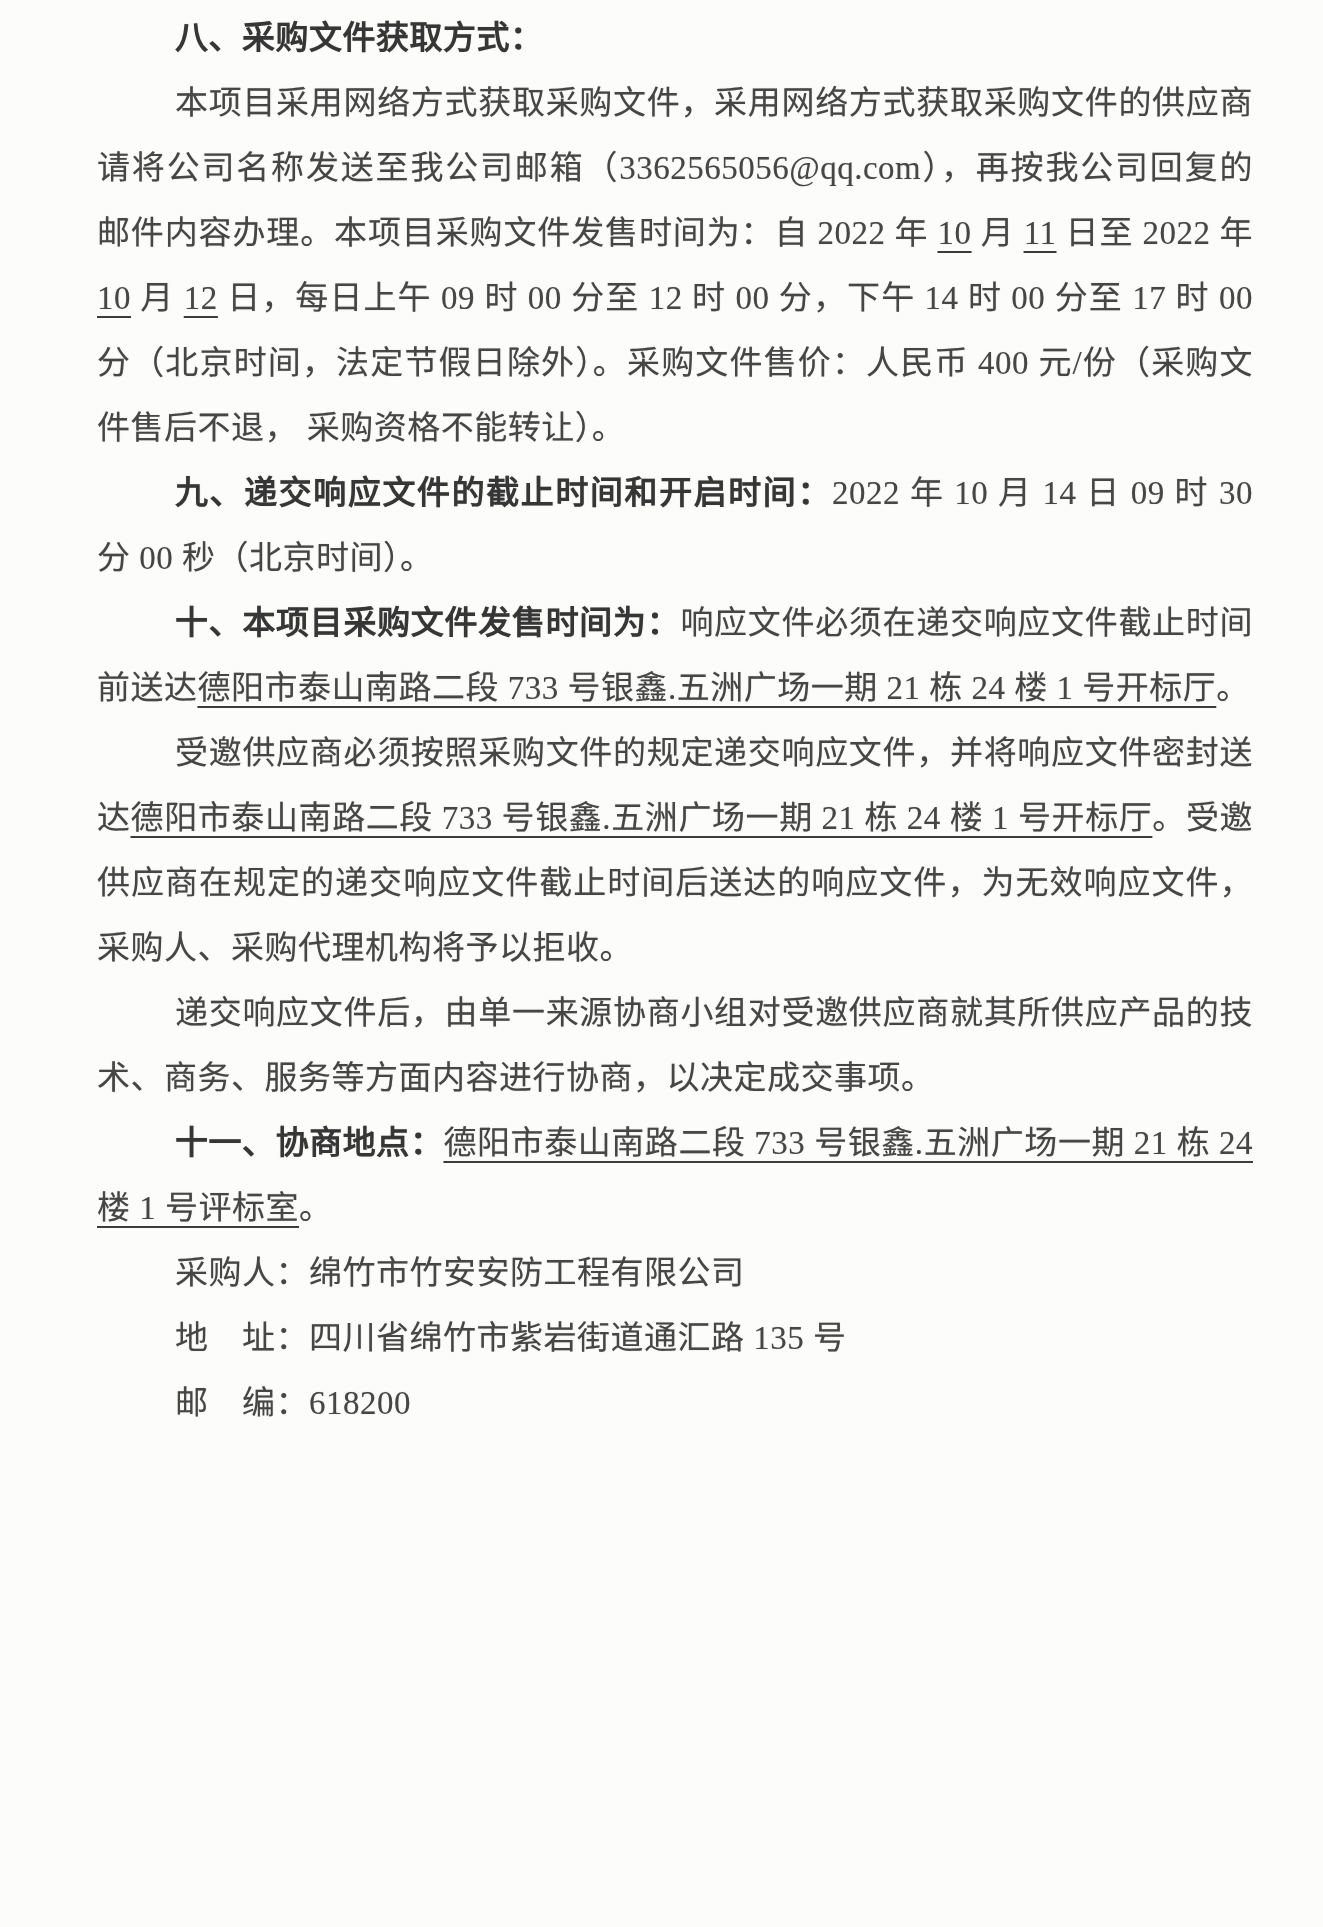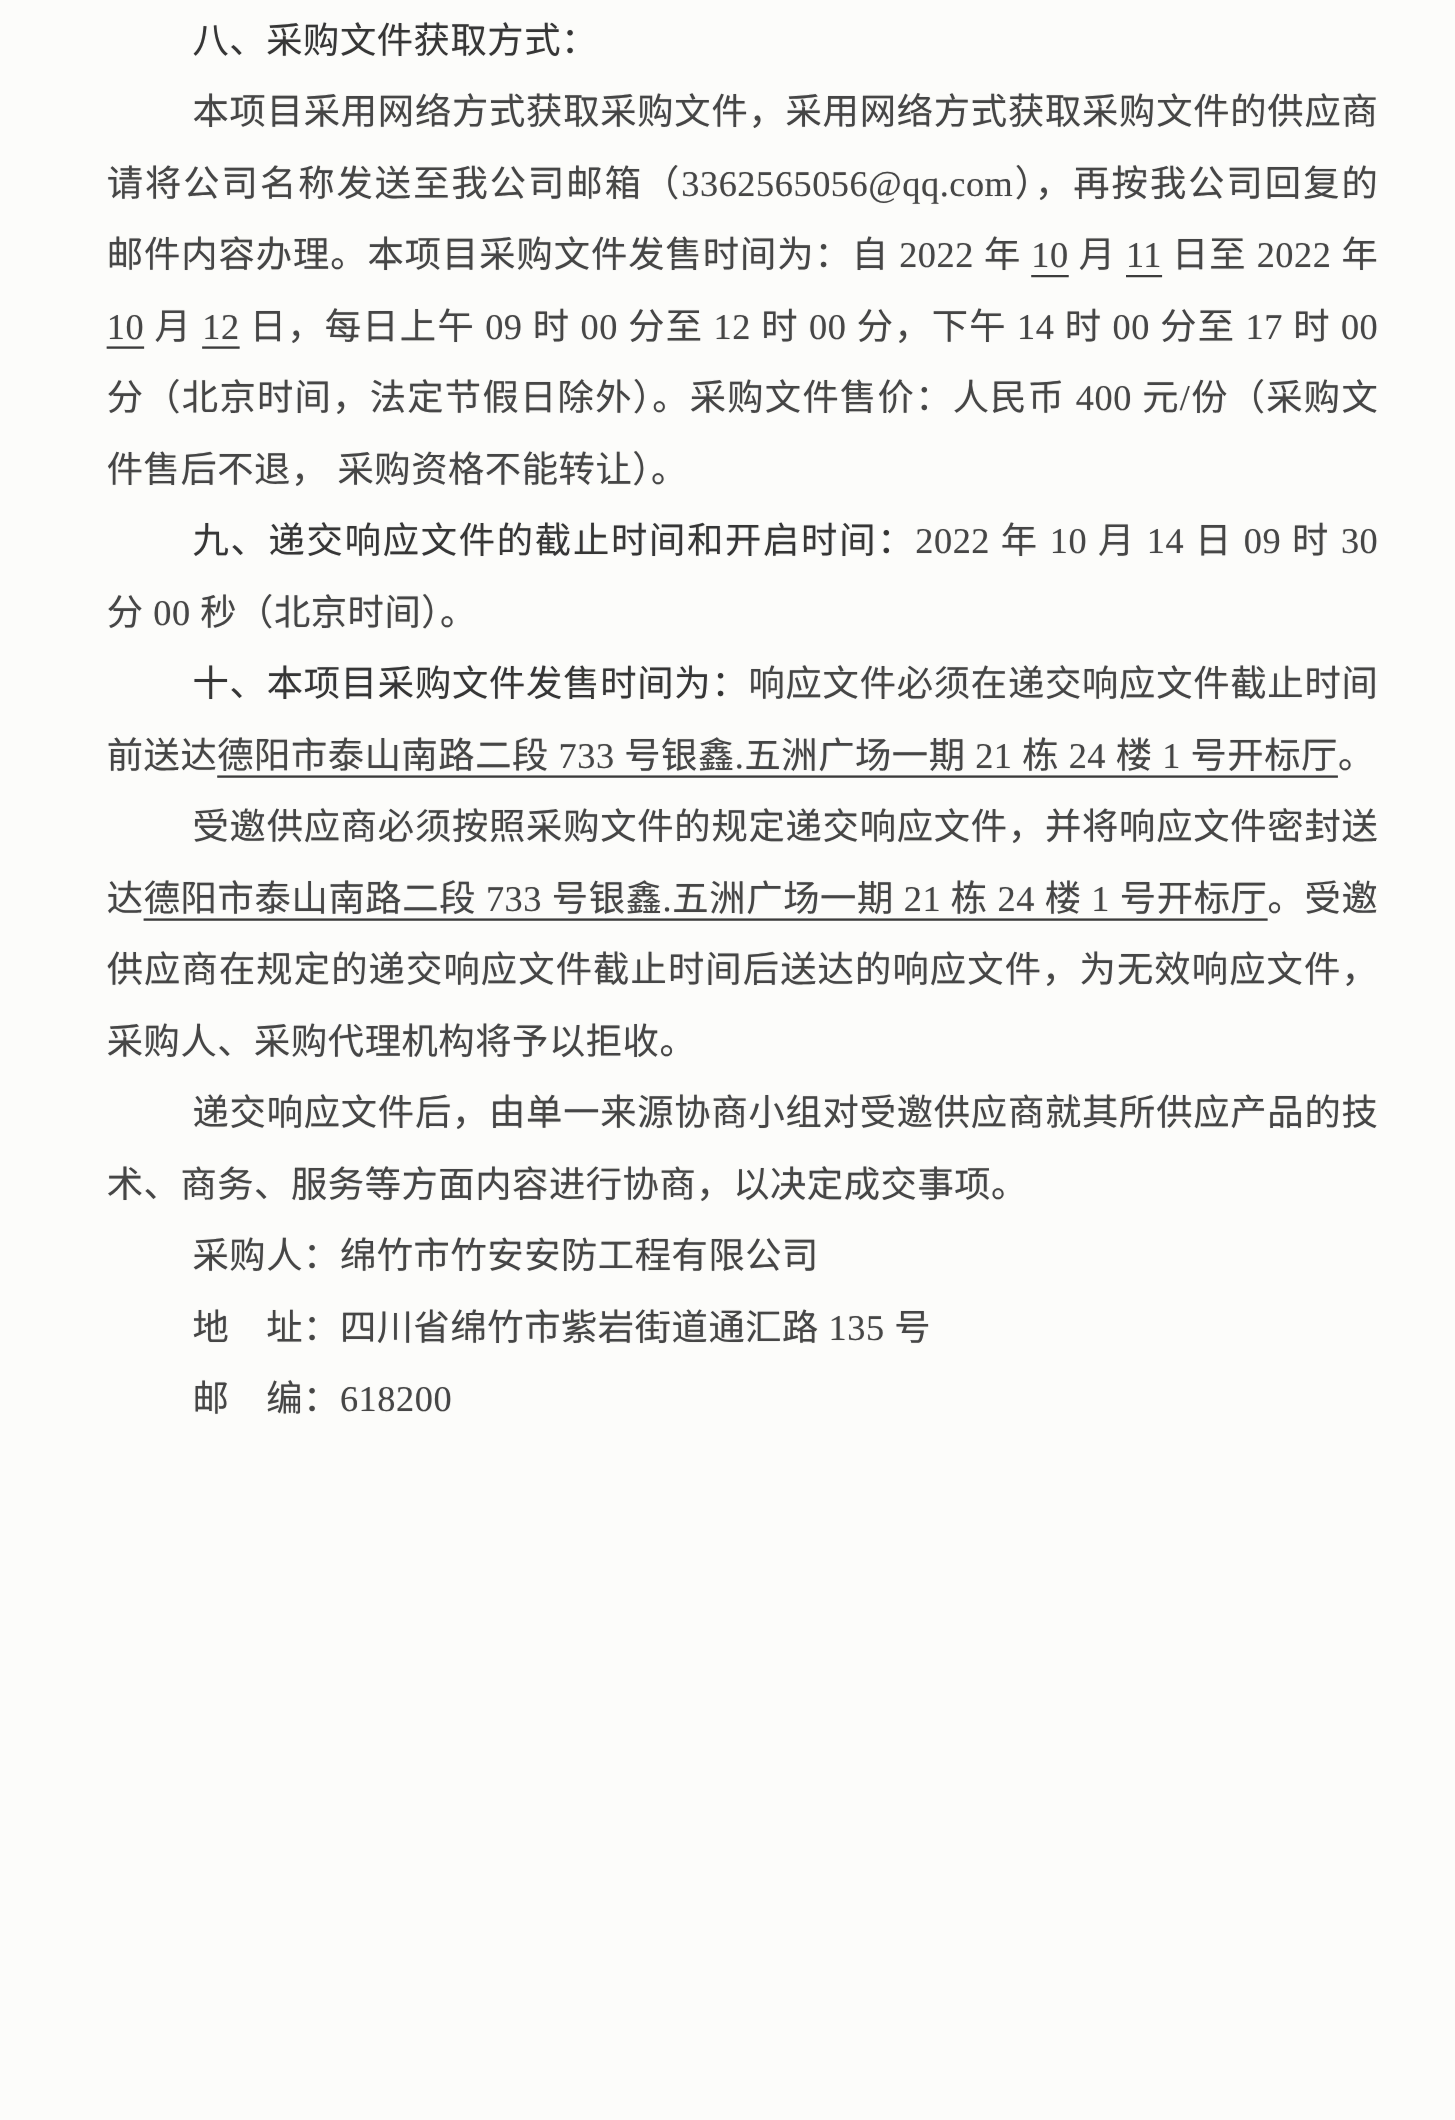--- a/index.html
+++ b/index.html
@@ -27,38 +27,39 @@
     color: var(--text-color, #464646);
     text-align: justify;
     letter-spacing: 0.5px;
     text-shadow: 0 0 1px rgba(70,70,70,0.35);
   }
   .doc p {
     margin: 0;
     text-indent: 78px;
   }
   .run-bold {
-    font-weight: 400;
+    font-weight: 700;
     color: var(--heading-color, #363636);
   }
   .run-underline {
     text-decoration: underline;
     text-decoration-color: var(--underline-color, #3c3c3c);
     text-decoration-thickness: 2px;
     text-underline-offset: 7px;
   }
 </style>
 </head>
 <body>
 
 <div class="page">
   <div class="doc">
       <p><span class="run-bold">八、采购文件获取方式：</span></p>
       <p><span>本项目采用网络方式获取采购文件，采用网络方式获取采购文件的供应商请将公司名称发送至我公司邮箱（3362565056@qq.com），再按我公司回复的邮件内容办理。本项目采购文件发售时间为：自 2022 年 </span><span class="run-underline">10</span><span> 月 </span><span class="run-underline">11</span><span> 日至 2022 年 </span><span class="run-underline">10</span><span> 月 </span><span class="run-underline">12</span><span> 日，每日上午 09 时 00 分至 12 时 00 分，下午 14 时 00 分至 17 时 00 分（北京时间，法定节假日除外）。采购文件售价：人民币 400 元/份（采购文件售后不退， 采购资格不能转让）。</span></p>
       <p><span class="run-bold">九、递交响应文件的截止时间和开启时间：</span><span>2022 年 10 月 14 日 09 时 30 分 00 秒（北京时间）。</span></p>
       <p><span class="run-bold">十、本项目采购文件发售时间为：</span><span>响应文件必须在递交响应文件截止时间前送达</span><span class="run-underline">德阳市泰山南路二段 733 号银鑫.五洲广场一期 21 栋 24 楼 1 号开标厅</span><span>。</span></p>
       <p><span>受邀供应商必须按照采购文件的规定递交响应文件，并将响应文件密封送达</span><span class="run-underline">德阳市泰山南路二段 733 号银鑫.五洲广场一期 21 栋 24 楼 1 号开标厅</span><span>。受邀供应商在规定的递交响应文件截止时间后送达的响应文件，为无效响应文件，采购人、采购代理机构将予以拒收。</span></p>
       <p><span>递交响应文件后，由单一来源协商小组对受邀供应商就其所供应产品的技术、商务、服务等方面内容进行协商，以决定成交事项。</span></p>
+      <p><span class="run-bold">十一、协商地点：</span><span class="run-underline">德阳市泰山南路二段 733 号银鑫.五洲广场一期 21 栋 24 楼 1 号评标室</span><span>。</span></p>
       <p><span>采购人：绵竹市竹安安防工程有限公司</span></p>
       <p><span>地　址：四川省绵竹市紫岩街道通汇路 135 号</span></p>
       <p><span>邮　编：618200</span></p>
     </div>
 </div>
 
 </body></html>

